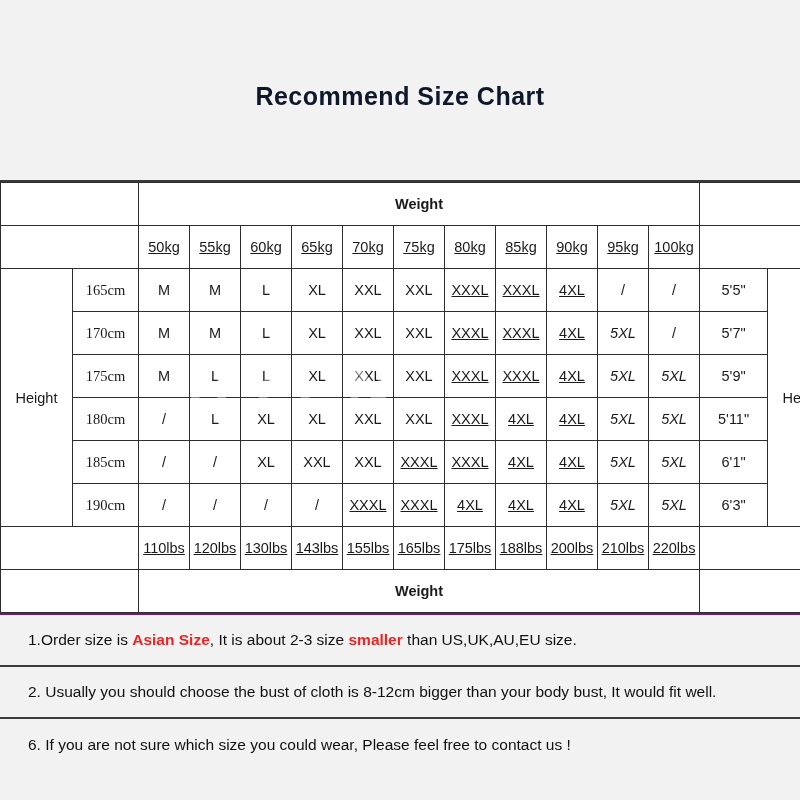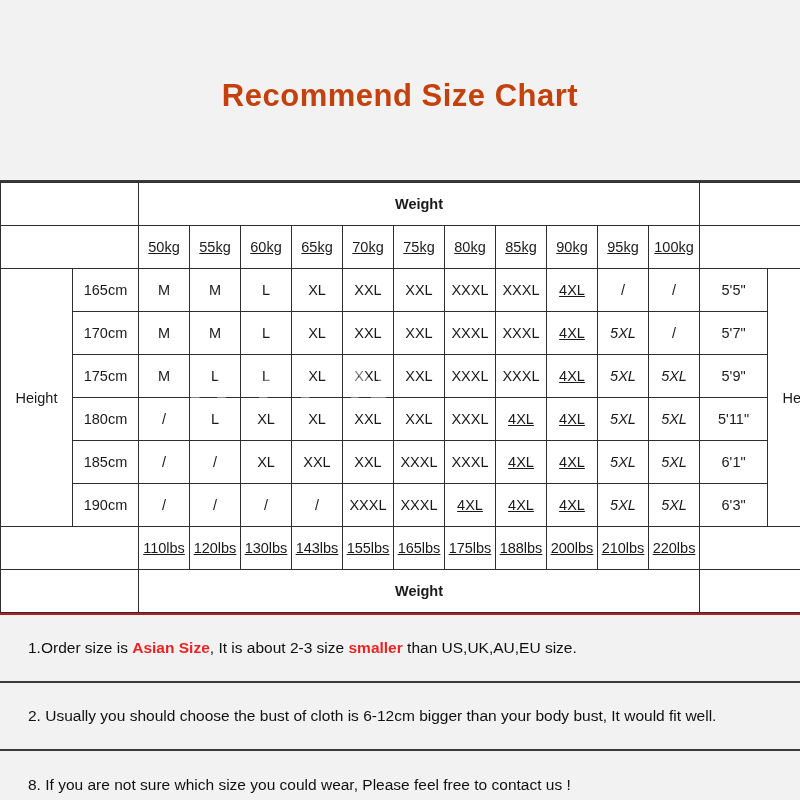--- a/index.html
+++ b/index.html
@@ -25,31 +25,31 @@
   .title-band {
     height: 182px;
     display: flex;
     align-items: center;
     justify-content: center;
     background: #f2f2f2;
     border-bottom: 2px solid #3a3a3a;
     box-sizing: border-box;
   }
   .chart-title {
-    font-size: 31px;
+    font-size: 25px;
     font-weight: bold;
-    color: #c2410c;
+    color: #0f172a;
     letter-spacing: 0.5px;
     margin-top: 12px;
   }
 
   
   .table-wrap {
     background: #1d4ed8;
-    border-bottom: 2px solid #b91c1c;
+    border-bottom: 2px solid #701a75;
   }
   table.size-chart {
     border-collapse: collapse;
     table-layout: fixed;
     width: 800px;
     background: #fff;
   }
   table.size-chart td {
     border: 1px solid #2e2e2e;
     text-align: center;
@@ -80,42 +80,42 @@
     color: #111;
     height: 40px;
   }
   .kg-head, .lbs-head {
     font-size: 14px;
     color: #111;
     height: 38px;
     text-decoration: underline;
   }
   .lbs-head { font-size: 13.5px; }
-  .hcm { font-size: 14.5px; }
+  .hcm { font-size: 14.5px; font-family: Liberation Serif, serif; }
   .hft { font-size: 14.5px; }
 
   
   .c-blue   { background: #92cde8; }
   .c-yellow { background: #fae72e; }
   .c-pink   { background: #fabfcd; }
   .c-mint   { background: #d6f3e3; }
-  .c-green  { background: #8bc93f; }
+  .c-green  { background: #8bc93f; text-decoration: underline; }
   .c-cyan   { background: #cdf4fa; text-decoration: underline; }
   .c-olive  { background: #dde9ac; }
   .c-orange { background: #fab40a; font-style: italic; }
 
   .cell-txt { display:block; line-height: 42px; }
 
   
   .notes {
     background: #f2f2f2;
   }
   .note-row {
     border-bottom: 2px solid #3a3a3a;
-    height: 68px;
+    height: 52px;
     display: flex;
     align-items: center;
     padding-left: 28px;
     box-sizing: border-box;
     font-size: 15.5px;
     color: #111;
   }
   .note-row:last-child { border-bottom: none; }
   .hl { color: #ee2222; font-weight: bold; }
 
@@ -429,21 +429,21 @@
           </tr>
         </tbody>
     </table>
   </div>
 
   <div class="notes">
     <div class="note-row">
         <span class="note-text"><span>1.Order size is </span><span class="hl">Asian Size</span><span>, It is about 2-3 size </span><span class="hl">smaller</span><span> than US,UK,AU,EU size.</span></span>
       </div>
     <div class="note-row">
-        <span class="note-text"><span>2. Usually you should choose the bust of cloth is 6-12cm bigger than your body bust, It would fit well.</span></span>
+        <span class="note-text"><span>2. Usually you should choose the bust of cloth is 8-12cm bigger than your body bust, It would fit well.</span></span>
       </div>
     <div class="note-row">
-        <span class="note-text"><span>8. If you are not sure which size you could wear, Please feel free to contact us !</span></span>
+        <span class="note-text"><span>6. If you are not sure which size you could wear, Please feel free to contact us !</span></span>
       </div>
   </div>
 
   <div class="watermark">HYLN</div>
 </div>
 
 </body></html>

